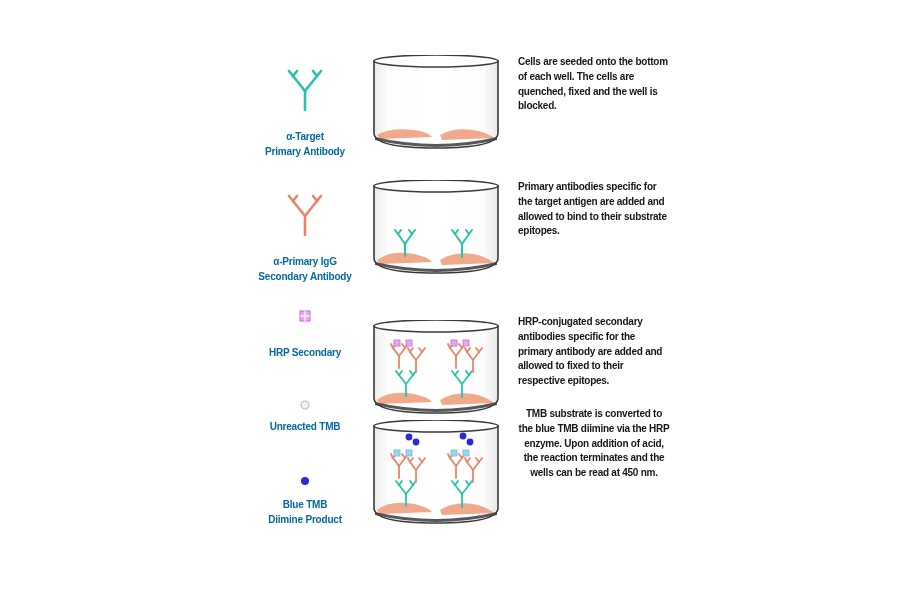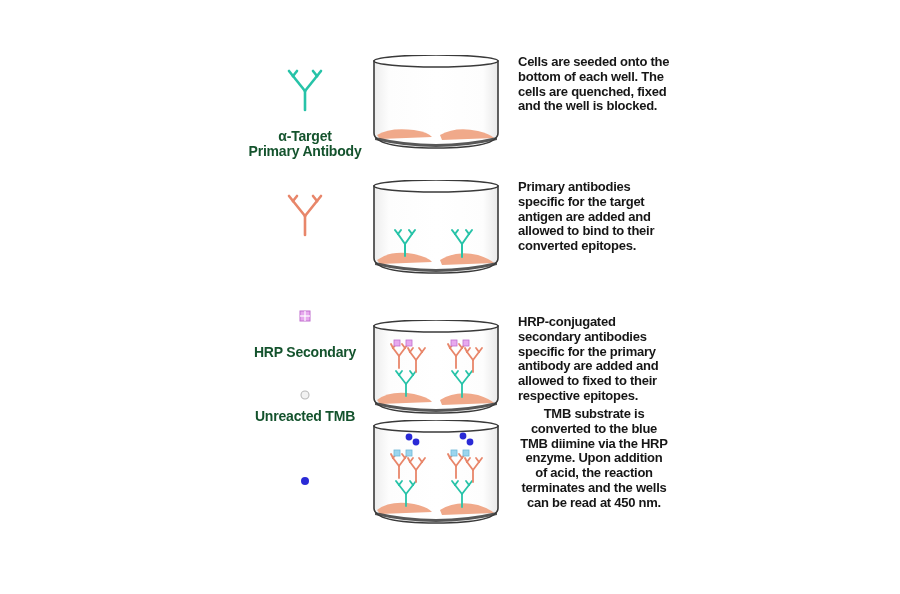--- a/index.html
+++ b/index.html
@@ -30,55 +30,55 @@
     left: 0;
     width: 130px;
     text-align: center;
   }
   .legend-icon {
     height: 62px;
     position: relative;
   }
   .legend-icon svg { display: block; margin: 0 auto; }
   .legend-label {
-    font-size: 14px;
+    font-size: 10px;
     font-weight: bold;
-    color: #14532d;
+    color: #0369a1;
     line-height: 15px;
     letter-spacing: -0.2px;
   }
   .well-wrap {
     position: absolute;
     left: 130px;
     top: 0;
     width: 132px;
   }
   .desc {
     position: absolute;
     left: 278px;
     top: 0;
     width: 152px;
-    font-size: 13px;
+    font-size: 10px;
     font-weight: bold;
     color: #161616;
     line-height: 14.8px;
     letter-spacing: -0.25px;
   }
   
   #step-1 { top: 55px; }
   #step-2 { top: 180px; }
   #step-3 { top: 305px; }
   #step-4 { top: 425px; }
 
   #step-1 .legend { top: 12px; }
   #step-2 .legend { top: 12px; }
   #step-3 .legend { top: 0px; }
   #step-4 .legend { top: 48px; }
 
-  #legend-tmb-unreacted { position: absolute; left: 0; width: 130px; text-align: center; top: 82px; }
+  #legend-tmb-unreacted { position: absolute; left: 0; width: 130px; text-align: center; top: 92px; }
 </style>
 </head>
 <body>
 
 <div class="diagram">
 
   <div class="step" id="step-1">
 
     <div class="legend">
       <div class="legend-icon">
@@ -129,20 +129,22 @@
             <line x1="28" y1="24" x2="28" y2="43"></line>
             <line x1="28" y1="24" x2="16" y2="9"></line>
             <line x1="28" y1="24" x2="40" y2="9"></line>
             <line x1="16" y1="9" x2="12" y2="4"></line>
             <line x1="16" y1="9" x2="20" y2="4"></line>
             <line x1="40" y1="9" x2="36" y2="4"></line>
             <line x1="40" y1="9" x2="44" y2="4"></line>
           </g>
         </svg>
       </div>
+      <div class="legend-label" style="white-space:pre-line;">α-Primary IgG
+Secondary Antibody</div>
     </div>
 
     <div class="well-wrap">
       <svg width="132" height="100" viewBox="0 0 132 100">
         <path d="M4 6 L4 78 Q4 93 66 93 Q128 93 128 78 L128 6 Z" fill="url(#wellg1)" stroke="#3a3a3a" stroke-width="1.6"></path>
         <ellipse cx="66" cy="6" rx="62" ry="6" fill="#ffffff" stroke="#3a3a3a" stroke-width="1.6"></ellipse>
         <path d="M7 80 Q20 70 44 74 Q58 77 62 82 L10 84 Z" fill="#f0a98a"></path>
         <path d="M70 80 Q86 70 108 75 Q120 79 124 83 L72 85 Z" fill="#f0a98a"></path>
         <g stroke="#27c3a8" stroke-width="2" fill="none" stroke-linecap="round">
           <line x1="35" y1="64" x2="35" y2="76"></line>
@@ -159,21 +161,21 @@
           <line x1="92" y1="64" x2="99" y2="54"></line>
           <line x1="85" y1="54" x2="82" y2="50"></line>
           <line x1="85" y1="54" x2="88" y2="50"></line>
           <line x1="99" y1="54" x2="96" y2="50"></line>
           <line x1="99" y1="54" x2="102" y2="50"></line>
         </g>
         <path d="M5 82 Q66 96 127 82 L127 85 Q66 99 5 85 Z" fill="#3a3a3a" opacity="0.85"></path>
       </svg>
     </div>
 
-    <div class="desc">Primary antibodies specific for the target antigen are added and allowed to bind to their converted epitopes.</div>
+    <div class="desc">Primary antibodies specific for the target antigen are added and allowed to bind to their substrate epitopes.</div>
   </div>
 
   <div class="step" id="step-3">
 
     <div class="legend">
       <div class="legend-icon" style="height:40px;">
         <svg width="22" height="22" viewBox="0 0 22 22">
           <rect x="6" y="6" width="10" height="10" fill="#e7a8ee" stroke="#c06fce" stroke-width="1"></rect>
           <line x1="11" y1="6" x2="11" y2="16" stroke="#ffffff" stroke-width="1.2"></line>
           <line x1="6" y1="11" x2="16" y2="11" stroke="#ffffff" stroke-width="1.2"></line>
@@ -268,20 +270,22 @@
   </div>
 
   <div class="step" id="step-4">
 
     <div class="legend">
       <div class="legend-icon" style="height:24px;">
         <svg width="16" height="16" viewBox="0 0 16 16">
           <circle cx="8" cy="8" r="4" fill="#2a2ad6"></circle>
         </svg>
       </div>
+      <div class="legend-label" style="white-space:pre-line;">Blue TMB
+Diimine Product</div>
     </div>
 
     <div class="well-wrap" style="top:-5px;">
       <svg width="132" height="110" viewBox="0 0 132 110">
         <path d="M4 6 L4 88 Q4 103 66 103 Q128 103 128 88 L128 6 Z" fill="url(#wellg1)" stroke="#3a3a3a" stroke-width="1.6"></path>
         <ellipse cx="66" cy="6" rx="62" ry="6" fill="#ffffff" stroke="#3a3a3a" stroke-width="1.6"></ellipse>
         <path d="M7 90 Q20 80 44 84 Q58 87 62 92 L10 94 Z" fill="#f0a98a"></path>
         <path d="M70 90 Q86 80 108 85 Q120 89 124 93 L72 95 Z" fill="#f0a98a"></path>
         <g stroke="#27c3a8" stroke-width="1.8" fill="none" stroke-linecap="round">
           <line x1="36" y1="74" x2="36" y2="86"></line>

